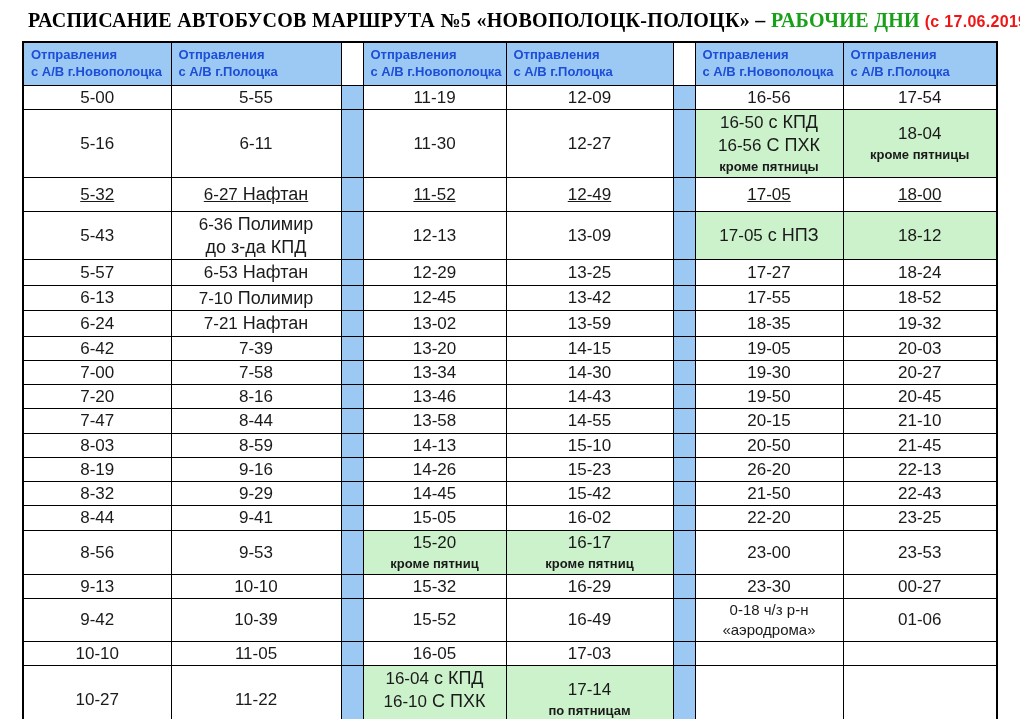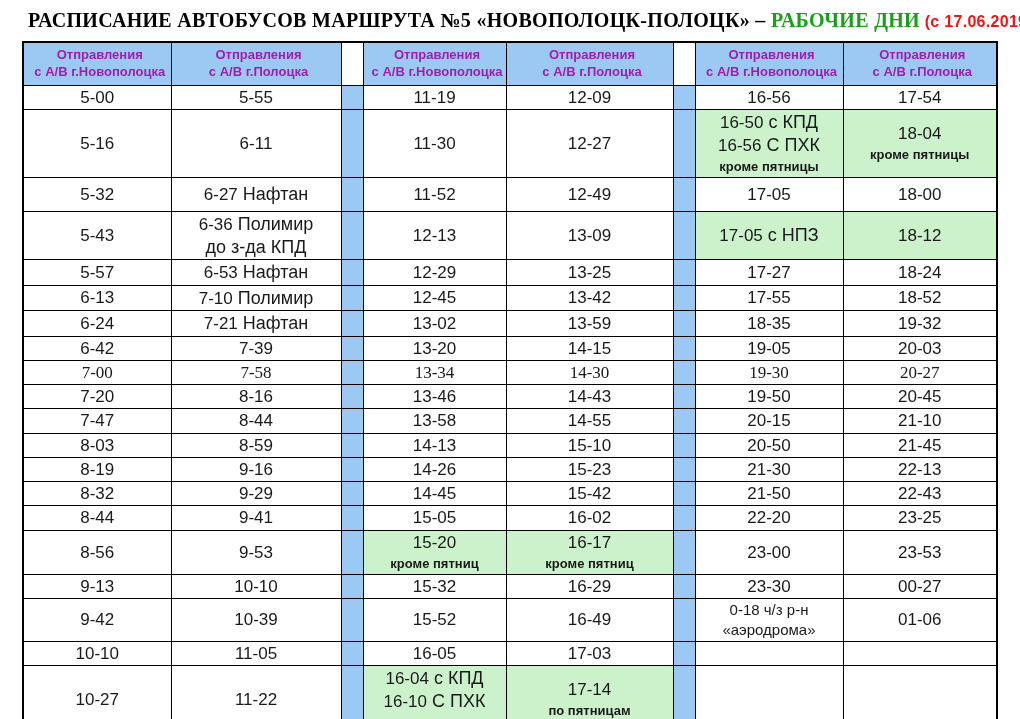--- a/index.html
+++ b/index.html
@@ -15,22 +15,22 @@
   }
   .title .hl { color:var(--title_green); }
   .title .date { color:var(--title_red); font-size:16px; font-family:"Liberation Sans",sans-serif; }
   table.schedule {
     border-collapse:collapse; table-layout:fixed;
     margin:9px 0 0 22px; width:974px;
     border:2px solid #000;
   }
   th, td { border:1px solid #000; overflow:hidden; }
   th.hcell {
-    background:var(--blue); font-size:13px; font-weight:bold; text-align:center;
-    padding:4px 2px 4px 7px; line-height:1.3; height:32px; vertical-align:middle; color:#a21caf;
+    background:var(--blue); font-size:13px; font-weight:bold; text-align:left;
+    padding:4px 2px 4px 7px; line-height:1.3; height:32px; vertical-align:middle; color:#1d4ed8;
   }
   th.sep-h { background:#ffffff; padding:0; }
   td { text-align:center; vertical-align:middle; padding:1px 0; line-height:1.25; }
   td.sep { background:var(--blue); padding:0; }
   td.green { background:var(--green_bg); }
   .t { font-size:17px; }
   .n { font-size:18px; }
   .b { font-size:13px; font-weight:bold; }
   .m { font-size:15px; }
 </style>
@@ -123,21 +123,21 @@
         <td class="green">
           <div><span class="t">16-50</span><span class="n"> с КПД</span></div>
           <div><span class="t">16-56</span><span class="n"> С ПХК</span></div>
           <div><span class="b">кроме пятницы</span></div>
         </td>
         <td class="green">
           <div><span class="t">18-04</span></div>
           <div><span class="b">кроме пятницы</span></div>
         </td>
       </tr>
-      <tr style="height: 34px;">
+      <tr style="height: 34px; text-decoration: underline;">
         <td>
           <div><span class="t">5-32</span></div>
         </td>
         <td>
           <div><span class="t">6-27</span><span class="n"> Нафтан</span></div>
         </td>
         <td class="sep"></td>
         <td>
           <div><span class="t">11-52</span></div>
         </td>
@@ -256,21 +256,21 @@
           <div><span class="t">14-15</span></div>
         </td>
         <td class="sep"></td>
         <td>
           <div><span class="t">19-05</span></div>
         </td>
         <td>
           <div><span class="t">20-03</span></div>
         </td>
       </tr>
-      <tr style="height: 22px; font-family: Liberation Serif, serif;">
+      <tr style="height: 22px;">
         <td>
           <div><span class="t">7-00</span></div>
         </td>
         <td>
           <div><span class="t">7-58</span></div>
         </td>
         <td class="sep"></td>
         <td>
           <div><span class="t">13-34</span></div>
         </td>
@@ -360,21 +360,21 @@
         </td>
         <td class="sep"></td>
         <td>
           <div><span class="t">14-26</span></div>
         </td>
         <td>
           <div><span class="t">15-23</span></div>
         </td>
         <td class="sep"></td>
         <td>
-          <div><span class="t">21-30</span></div>
+          <div><span class="t">26-20</span></div>
         </td>
         <td>
           <div><span class="t">22-13</span></div>
         </td>
       </tr>
       <tr style="height: 22px;">
         <td>
           <div><span class="t">8-32</span></div>
         </td>
         <td>

